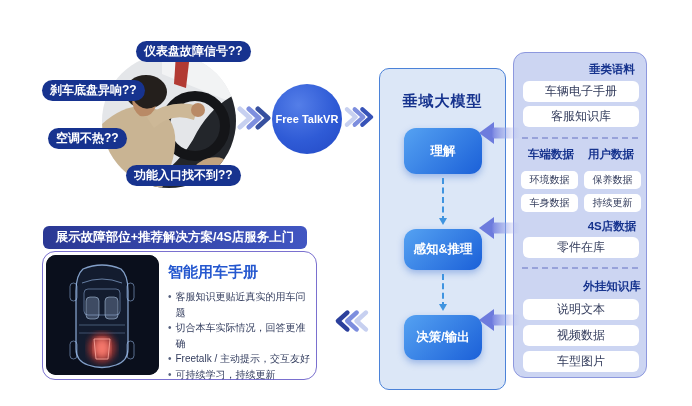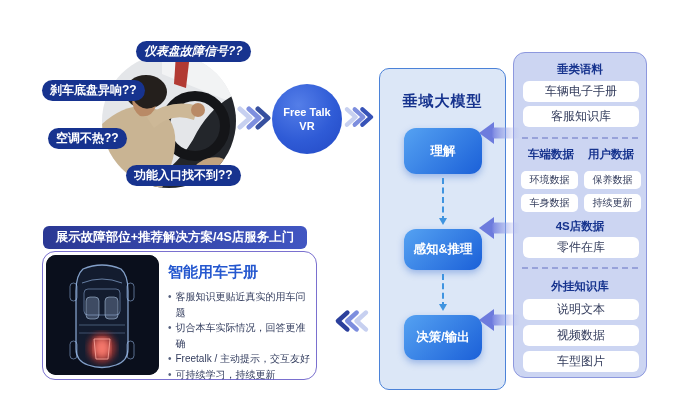--- a/index.html
+++ b/index.html
@@ -3,31 +3,31 @@
 <meta charset="utf-8">
 <style>
   html,body{margin:0;padding:0;background:#fff;}
   #stage{position:relative;width:692px;height:406px;background:#ffffff;overflow:hidden;
          font-family:"Liberation Sans","DejaVu Sans",sans-serif;}
   
   .photo{position:absolute;left:102px;top:54px;width:134px;height:134px;border-radius:50%;
          overflow:hidden;}
   .bubble{position:absolute;background:#17338f;color:#fff;font-weight:bold;font-size:12px;
           padding:4px 8px;border-radius:13px;white-space:nowrap;line-height:1.1;}
-  .b1{left:136px;top:41px;font-style:italic;}
+  .b1{left:136px;top:41px;}
   .b2{left:42px;top:80px;}
   .b3{left:48px;top:128px;}
   .b4{left:126px;top:165px;}
   .chev{position:absolute;}
   .chev-1{left:237px;top:104px;}
   .chev-2{left:344px;top:105px;}
   .chev-back{left:332px;top:308px;}
   .vr{position:absolute;left:272px;top:84px;width:70px;height:70px;border-radius:50%;
       background:radial-gradient(circle at 38% 30%, #547ee8 0%, #2f5bd6 55%, #2248c4 100%);
-      color:#fff;font-weight:bold;font-size:11px;display:flex;flex-direction:column;
+      color:#fff;font-weight:bold;font-size:11px;display:flex;flex-direction:row;
       align-items:center;justify-content:center;line-height:1.3;text-align:center;}
   
   .model-panel{position:absolute;left:379px;top:52px;width:127px;height:322px;box-sizing:border-box;
       background:#dce7f7;border:1.5px solid #4b82d8;border-radius:10px;margin-top:16px;}
   .model-title{position:absolute;top:23px;left:0;width:100%;text-align:center;
       font-size:15px;font-weight:bold;color:#16338e;letter-spacing:1px;}
   .stage{position:absolute;left:24px;width:78px;border-radius:12px;color:#fff;font-weight:bold;
       font-size:12.5px;display:flex;align-items:center;justify-content:center;
       background:linear-gradient(135deg,#55a2f2 0%,#1b60d8 100%);
       box-shadow:0 3px 7px rgba(30,90,200,.35);}
@@ -38,21 +38,21 @@
   .conn::after{content:"";position:absolute;bottom:-7px;left:-5px;width:0;height:0;
       border:4px solid transparent;border-top:7px solid #3f94e0;}
   .conn.c1{top:109px;height:44px;}
   .conn.c2{top:205px;height:34px;}
   .feed{position:absolute;width:42px;height:28px;z-index:3;}
   .feed.f1{left:478px;top:119px;}
   .feed.f2{left:478px;top:214px;}
   .feed.f3{left:478px;top:306px;}
   
   .data-panel{position:absolute;left:513px;top:52px;width:134px;height:326px;box-sizing:border-box;
-      background:#ccd5f2;border:1.5px solid #8d98de;border-radius:12px;}
+      background:#ccd5f2;border:1.5px solid #8d98de;border-radius:12px;padding-left:32px;}
   .khead{position:absolute;width:100%;text-align:center;font-size:11.5px;font-weight:bold;color:#16338e;}
   .khead.half{width:62px;}
   .kbox{position:absolute;left:9px;width:116px;height:21px;line-height:21px;background:#fff;
       border-radius:6px;text-align:center;font-size:12px;color:#333c5c;}
   .kcell{position:absolute;width:57px;height:18px;line-height:18px;background:#fff;border-radius:5px;
       text-align:center;font-size:10px;color:#333c5c;}
   .kdiv{position:absolute;left:8px;right:8px;border-top:2px dashed #98a2da;}
   
   .banner{position:absolute;left:43px;top:226px;width:264px;height:23px;line-height:23px;
       background:linear-gradient(90deg,#2a3894,#4156c2);border-radius:6px;color:#fff;

